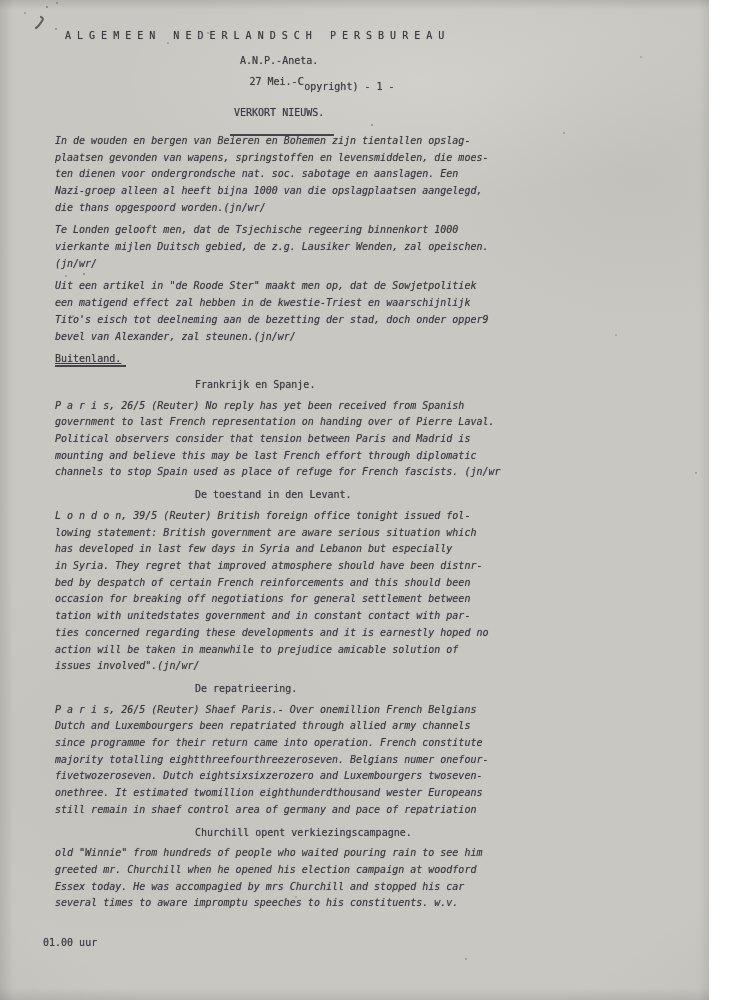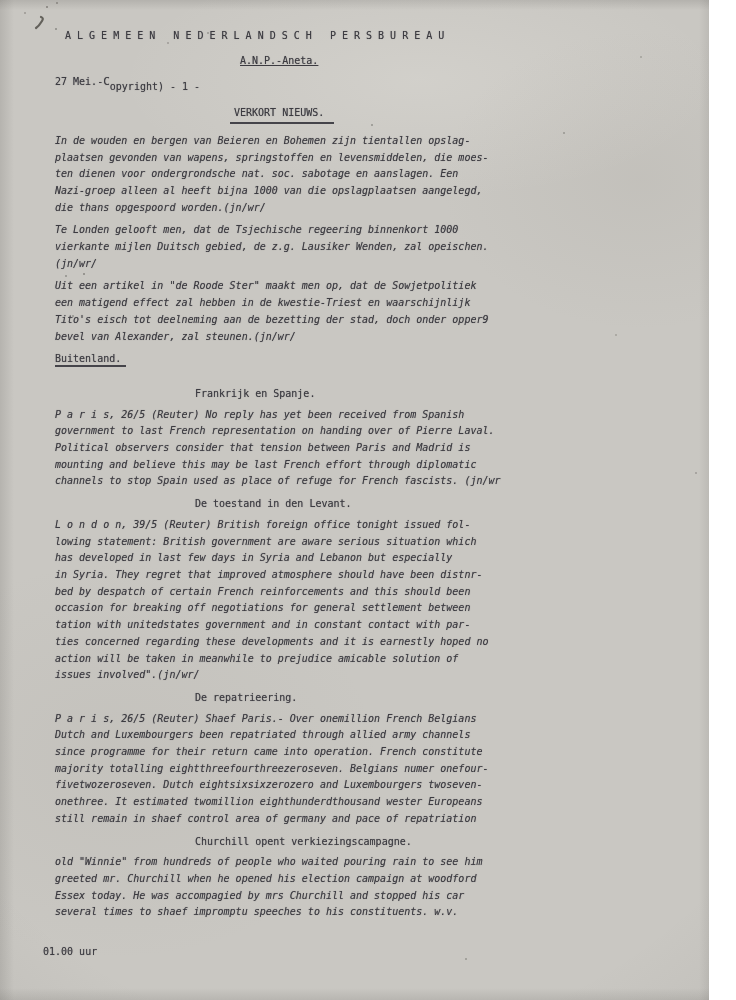--- a/index.html
+++ b/index.html
@@ -16,27 +16,27 @@
       radial-gradient(120% 95% at 50% 45%, rgba(0,0,0,0) 62%, rgba(70,68,64,0.16) 100%),
       #c9c7c2;
     font-family:"DejaVu Sans Mono","Liberation Mono",monospace;
     font-size:10px;line-height:16.7px;
     color:#3c3b41;
     text-shadow:0 0 0.8px rgba(46,46,52,0.55);
     padding:28px 20px 0 55px;
   }
   .doc{position:relative;z-index:2;}
   .agency-header{margin-left:10px;white-space:pre;}
-  .subtitle{margin-left:185px;margin-top:8px;text-decoration:underline;}
-  .date-row{display:flex;justify-content:flex-start;margin-top:5px;padding-right:100px;}
+  .subtitle{margin-left:185px;margin-top:8px;}
+  .date-row{display:flex;justify-content:center;margin-top:5px;padding-right:100px;}
   .bulletin-title{margin-left:175px;margin-top:9px;margin-bottom:11px;}
-  .bulletin-title .hd{border-bottom:2px solid #45444a;padding:0 10px 4px 4px;}
+  .bulletin-title .hd{border-bottom:2px solid #45444a;padding:0 10px 16px 4px;}
   .para{margin-bottom:6px;font-style:italic;}
   .line{white-space:pre;}
-  .heading-left{margin:5px 0 18px 0;}
+  .heading-left{margin:5px 0 9px 0;text-decoration:underline;}
   .heading-left .hd{border-bottom:2px solid #45444a;padding:0 5px 1px 0;}
   .heading-center{margin:4px 0 4px 140px;}
   .raised .hd::first-letter,.raise-first::first-letter{font-size:11px;vertical-align:5px;}
   .footer-time{margin-top:23px;margin-left:-12px;}
   .pen-mark{position:absolute;left:0;top:0;z-index:1;}
   .speck{position:absolute;z-index:1;width:2px;height:2px;border-radius:50%;background:rgba(90,88,84,0.55);
     box-shadow:112px 14px 0 rgba(90,88,84,0.4), 152px 4px 0 rgba(90,88,84,0.45),
     585px 28px 0 rgba(90,88,84,0.35), 690px 96px 0 rgba(90,88,84,0.4),
     508px 104px 0 rgba(90,88,84,0.45), 316px 96px 0 rgba(90,88,84,0.5),
     10px 247px 0 rgba(90,88,84,0.5), 28px 245px 0 rgba(90,88,84,0.6),
@@ -117,19 +117,19 @@
           <div class="line">majority totalling eightthreefourthreezeroseven. Belgians numer onefour-</div>
           <div class="line">fivetwozeroseven. Dutch eightsixsixzerozero and Luxembourgers twoseven-</div>
           <div class="line">onethree. It estimated twomillion eighthunderdthousand wester Europeans</div>
           <div class="line">still remain in shaef control area of germany and pace of repatriation</div>
         </div>
         <div class="heading-center raised"><span class="hd">Churchill opent verkiezingscampagne.</span></div>
         <div class="para">
           <div class="line">old "Winnie" from hundreds of people who waited pouring rain to see him</div>
           <div class="line">greeted mr. Churchill when he opened his election campaign at woodford</div>
           <div class="line">Essex today. He was accompagied by mrs Churchill and stopped his car</div>
-          <div class="line">several times to shaef impromptu speeches to his constituents. w.v.</div>
+          <div class="line">several times to aware impromptu speeches to his constituents. w.v.</div>
         </div>
       </div>
 
     <div class="footer-time">01.00 uur</div>
   </div>
 </div>
 
 </body></html>

